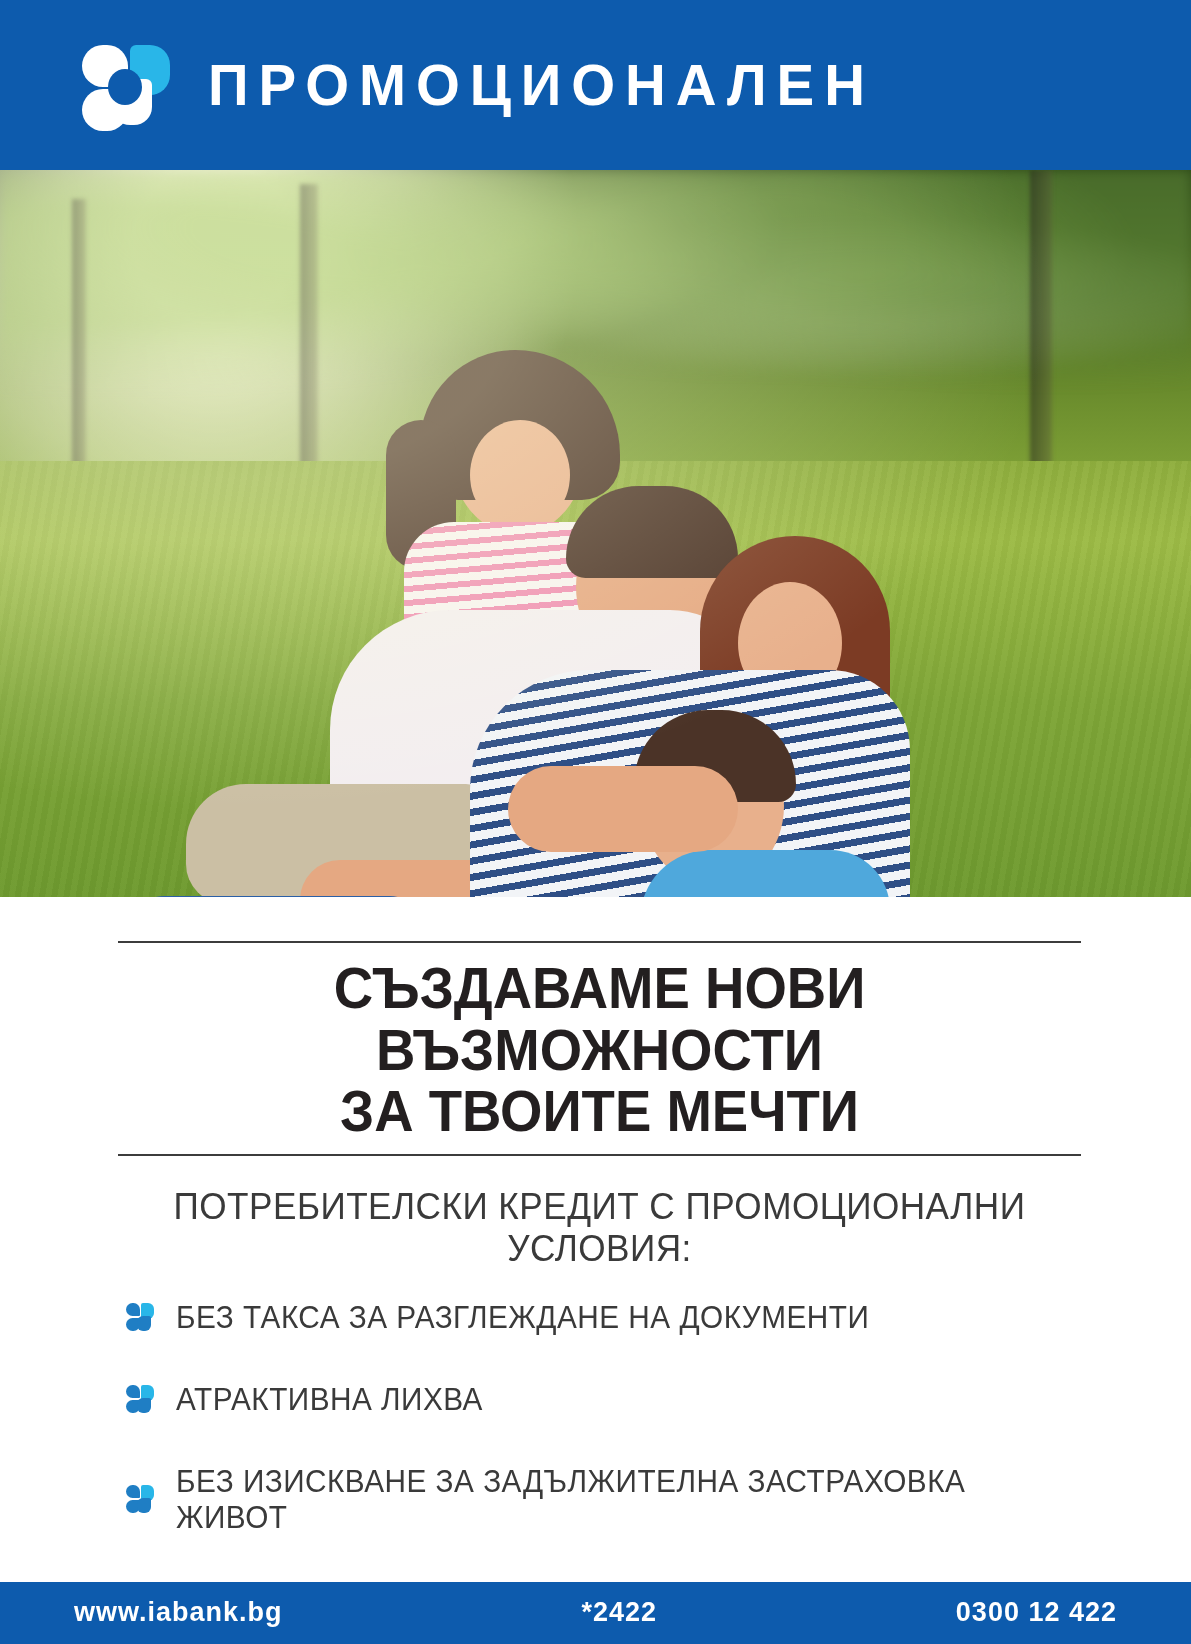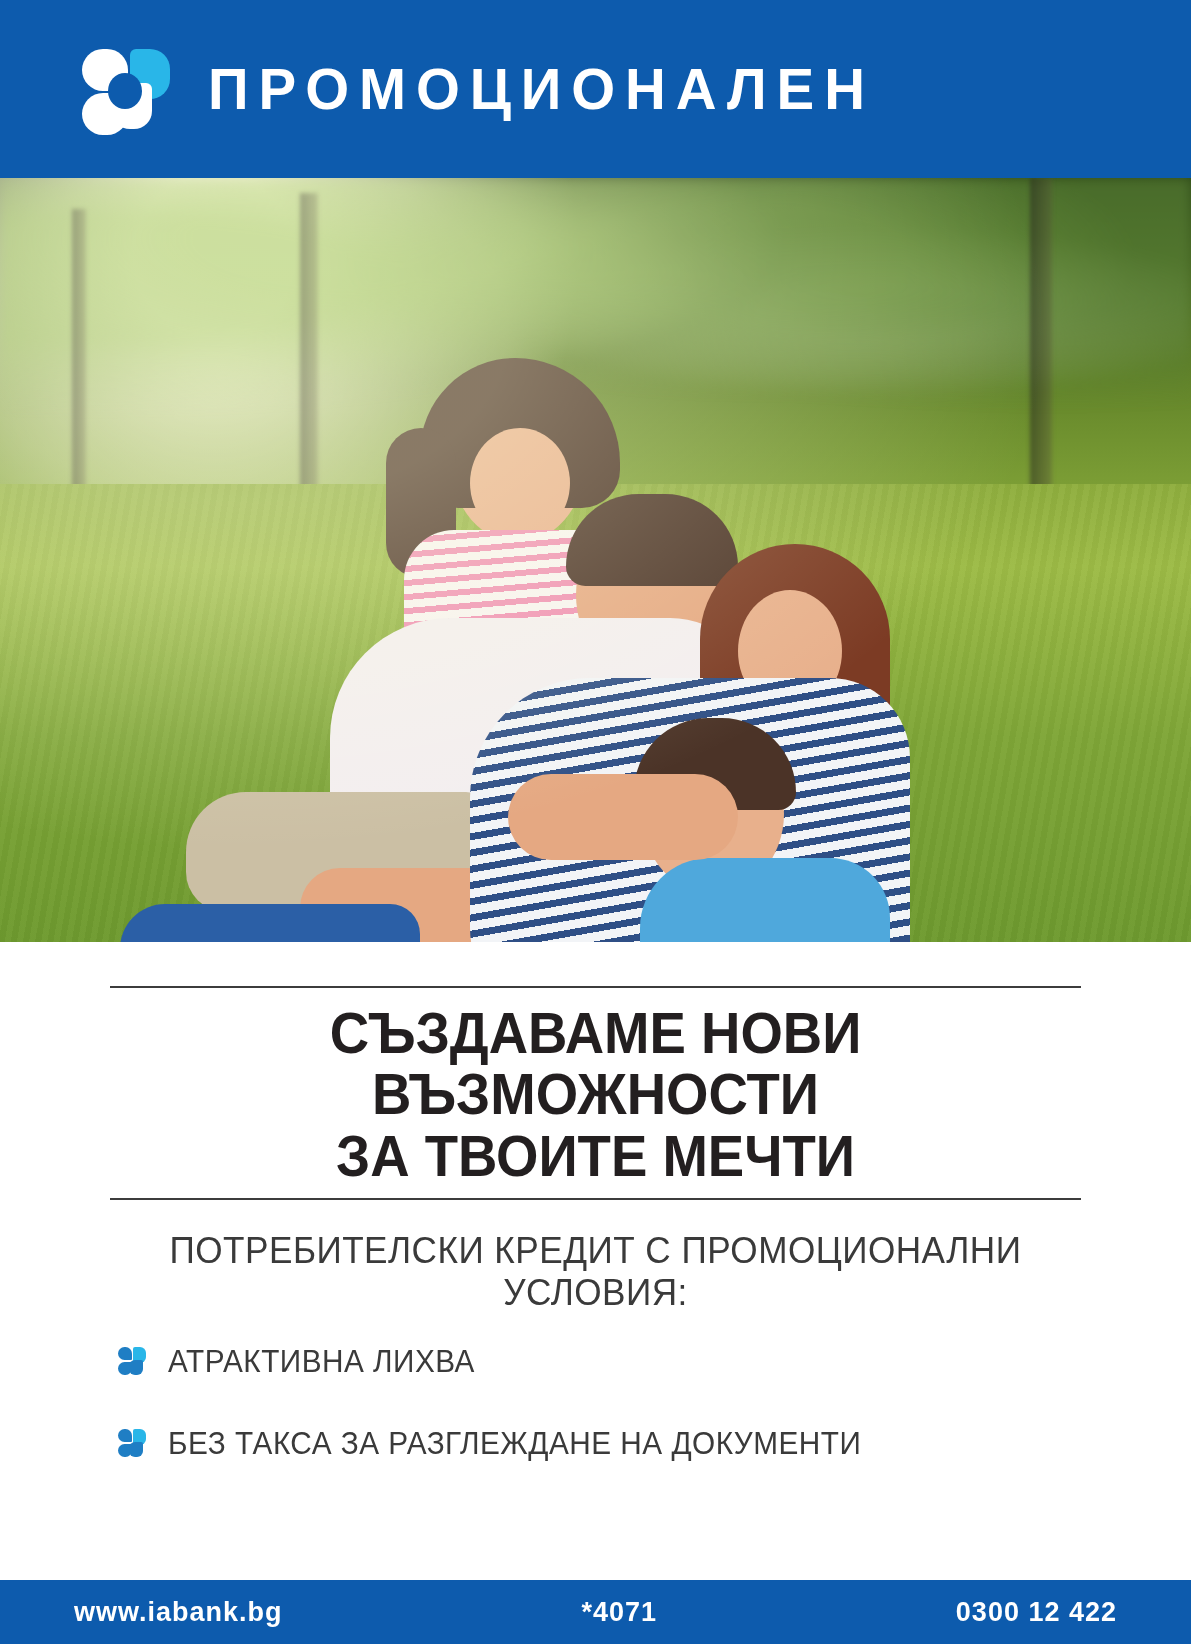--- a/index.html
+++ b/index.html
@@ -172,20 +172,21 @@
   .shirt-blue { background: #4fa8dc; }
   .jeans2 { background: #2b5fa6; }
   .khaki { background: #cbbfa4; }
 
   
   .content {
     flex: 1;
     padding: 44px 110px 0 110px;
     box-sizing: border-box;
     position: relative;
+    margin-left: 8px;
   }
   .rule {
     height: 2px;
     background: #3c3c3c;
     width: 100%;
   }
   .headline {
     text-align: center;
     color: #231f20;
     font-weight: bold;
@@ -343,36 +344,45 @@
 
     <div class="bullets">
 
       <div class="bullet">
         <span class="bullet-mark">
           <i class="a"></i>
             <i class="b"></i>
             <i class="c"></i>
             <i class="d"></i>
         </span>
-        <span class="bullet-text">АТРАКТИВНА ЛИХВА</span>
+        <span class="bullet-text">БЕЗ ТАКСА ЗА РАЗГЛЕЖДАНЕ НА ДОКУМЕНТИ</span>
       </div>
 
       <div class="bullet">
         <span class="bullet-mark">
           <i class="a"></i>
             <i class="b"></i>
             <i class="c"></i>
             <i class="d"></i>
         </span>
-        <span class="bullet-text">БЕЗ ТАКСА ЗА РАЗГЛЕЖДАНЕ НА ДОКУМЕНТИ</span>
+        <span class="bullet-text">АТРАКТИВНА ЛИХВА</span>
       </div>
 
+      <div class="bullet">
+        <span class="bullet-mark">
+          <i class="a"></i>
+            <i class="b"></i>
+            <i class="c"></i>
+            <i class="d"></i>
+        </span>
+        <span class="bullet-text">БЕЗ ИЗИСКВАНЕ ЗА ЗАДЪЛЖИТЕЛНА ЗАСТРАХОВКА ЖИВОТ</span>
+      </div>
 
     </div>
   </div>
 
   <div class="footer">
     <span class="site">www.iabank.bg</span>
-    <span class="mid">*4071</span>
+    <span class="mid">*2422</span>
     <span class="tel">0300 12 422</span>
   </div>
 
 </div>
 
 </body></html>

